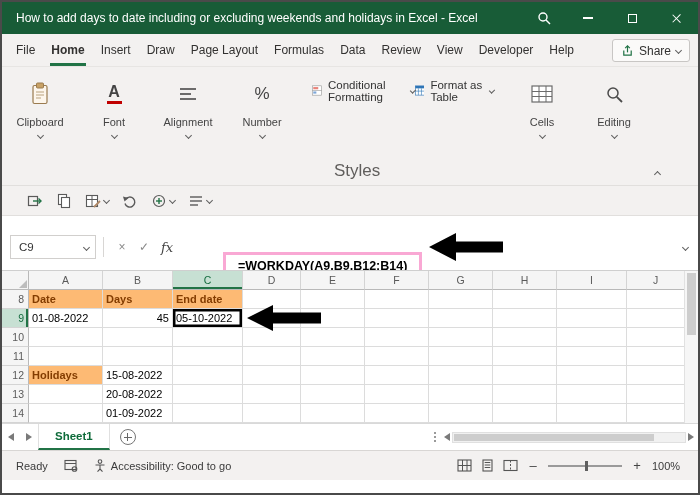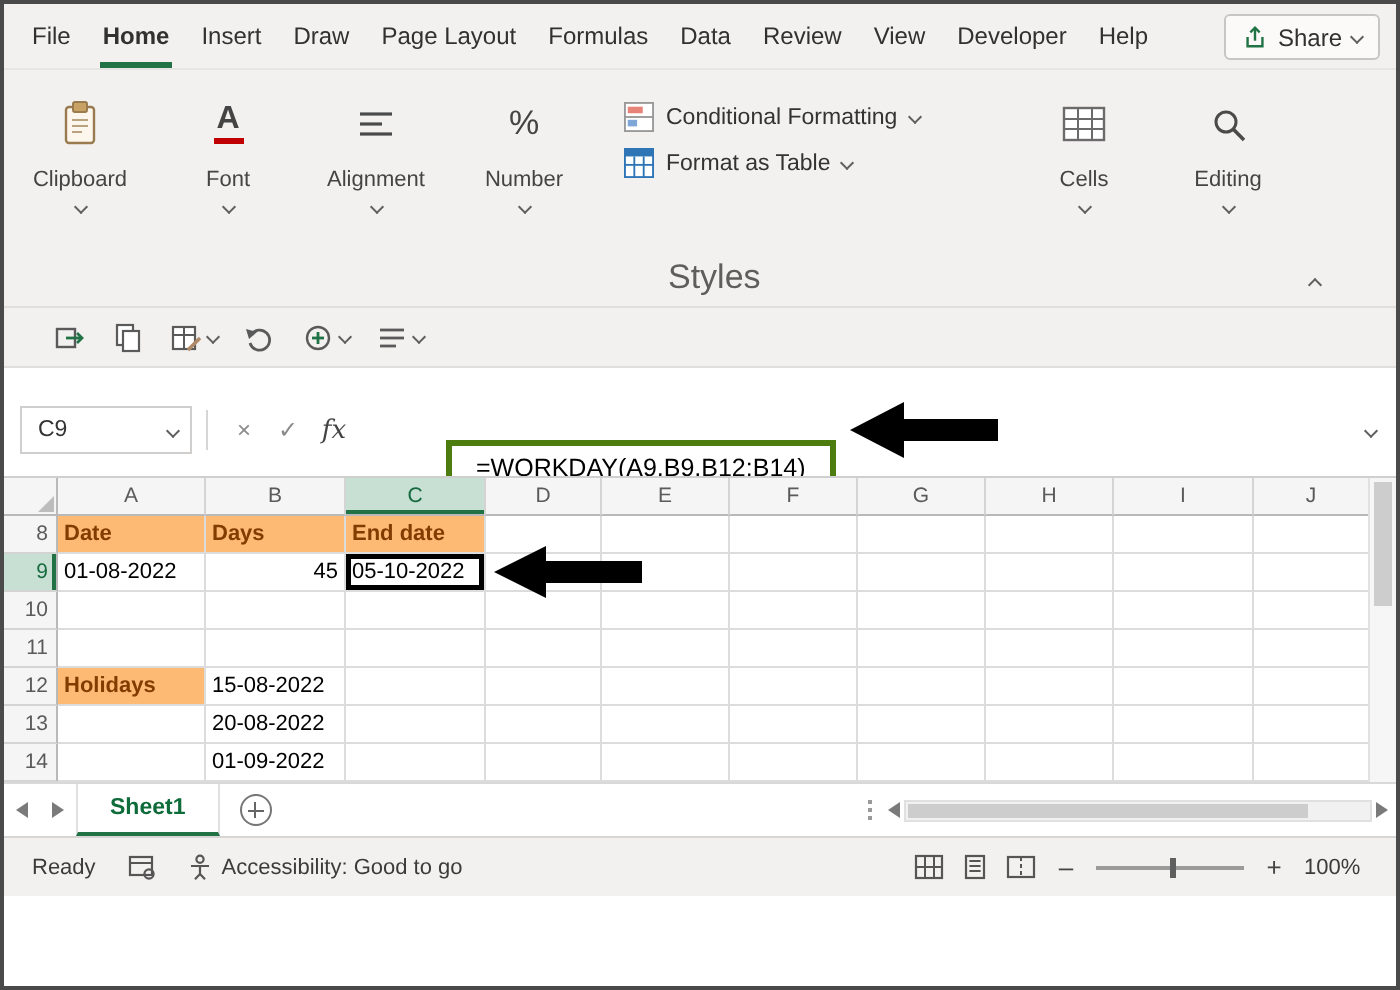--- a/index.html
+++ b/index.html
@@ -25,21 +25,21 @@
   .share-btn { position:absolute; right:8px; top:5px; height:23px; display:flex; align-items:center; gap:5px;
                border:1px solid #C8C6C4; border-radius:3px; background:#FBFAF9; padding:0 8px; font-size:12px; color:#323130; }
 
   
   .ribbon { flex:0 0 119px; background:#F3F1F0; position:relative; border-bottom:1px solid #E1DFDD; display:flex; align-items:flex-start; }
   .rgroup { width:56px; margin-top:10px; display:flex; flex-direction:column; align-items:center; cursor:default; }
   .rgroup .icebox { height:34px; display:flex; align-items:center; justify-content:center; }
   .rgroup .glabel { font-size:11px; color:#444; margin-top:5px; }
   .rgroup .chev { margin-top:5px; }
   .g1{margin-left:10px;} .g2{margin-left:18px;} .g3{margin-left:18px;} .g4{margin-left:18px;}
-  .styles-group { margin-left:22px; width:182px; display:flex; flex-direction:column; margin-top:12px; }
+  .styles-group { margin-left:22px; width:182px; display:flex; flex-direction:row; margin-top:12px; }
   .style-item { display:flex; align-items:center; gap:6px; height:23px; font-size:11.5px; color:#333; cursor:default; }
   .g6{margin-left:20px;} .g7{margin-left:16px;}
   .styles-caption { position:absolute; left:332px; bottom:4px; width:160px; text-align:left; font-size:17px; color:#605E5C; }
   .collapse-chev { position:absolute; right:38px; bottom:8px; }
   .font-A { font-size:16px; font-weight:bold; color:#444; line-height:1; }
   .font-underline { width:15px; height:3px; background:#C00000; margin-top:1px; }
   .pct { font-size:17px; color:#444; }
 
   .chev { display:inline-block; width:5px; height:5px; border-right:1.3px solid #5f5f5f; border-bottom:1.3px solid #5f5f5f; transform:rotate(45deg); }
   .chev.up { transform:rotate(-135deg); }
@@ -50,21 +50,21 @@
 
   
   .fwrap { flex:0 0 54px; background:#FFFFFF; display:flex; align-items:flex-end; padding:0 6px 9px 8px; }
   .fbar { height:28px; width:100%; display:flex; align-items:center; }
   .namebox { width:86px; height:24px; background:#fff; border:1px solid #D1CFCD; display:flex; align-items:center; font-size:11.5px; color:#333; padding-left:8px; }
   .namebox .chev { margin-left:auto; margin-right:6px; }
   .vdiv { width:1px; height:20px; background:#D8D6D4; margin:0 7px; }
   .fbtn { width:22px; text-align:center; font-size:12px; color:#8a8a8a; }
   .fxbtn { font-family:"DejaVu Serif", serif; font-style:italic; font-size:13px; color:#444; width:24px; text-align:center; }
   .ffield { flex:1; height:26px; display:flex; align-items:center; position:relative; }
-  .fannot { margin-left:44px; border:3px solid #4d7c0f; height:28px; display:flex; align-items:center; padding:0 12px; font-size:12.5px; font-weight:normal; color:#000; background:#fff; white-space:nowrap;margin-top:37px; }
+  .fannot { margin-left:44px; border:3px solid #f9a8d4; height:28px; display:flex; align-items:center; padding:0 12px; font-size:12.5px; font-weight:bold; color:#000; background:#fff; white-space:nowrap;margin-top:37px; }
   .fbar-chev { margin-left:auto; margin-right:4px; }
   .arrow-svg { display:block; }
 
   
   .grid-wrap { flex:0 0 153px; display:flex; border-top:1px solid #CFCFCF; position:relative; background:#fff; }
   .grid-main { flex:1; display:flex; flex-direction:column; overflow:hidden; }
   .hdr-row { display:flex; height:19px; }
   .corner { width:27px; background:#F5F5F5; border-right:1px solid #B9B9B9; border-bottom:1px solid #B9B9B9; position:relative; }
   .corner::after { content:""; position:absolute; right:1px; bottom:1px; border-left:8px solid transparent; border-bottom:8px solid #BDBDBD; }
   .col-h { background:#F5F5F5; border-right:1px solid #D4D4D4; border-bottom:1px solid #B9B9B9; font-size:10.5px; color:#5A5A5A;
@@ -111,20 +111,38 @@
   .zoomval { width:36px; text-align:left; }
   .filler { flex:1; background:#fff; }
 
   svg { display:block; }
 </style>
 </head>
 <body>
 
 <div class="window">
 
+  <div class="titlebar">
+    <div class="title">How to add days to date including or excluding weekends and holidays in Excel - Excel</div>
+    <div class="tbtn">
+      <svg width="14" height="14" viewBox="0 0 14 14">
+        <circle cx="6" cy="6" r="4" fill="none" stroke="#fff" stroke-width="1.4"></circle>
+        <line x1="9" y1="9" x2="13" y2="13" stroke="#fff" stroke-width="1.4"></line>
+      </svg>
+    </div>
+    <div class="tbtn">
+        <span class="min-bar"></span>
+      </div>
+    <div class="tbtn">
+        <span class="max-box"></span>
+      </div>
+    <div class="tbtn">
+        <span class="x-icon"></span>
+      </div>
+  </div>
 
   <div class="tabrow">
 
     <div class="rtab">File</div>
       <div class="rtab active">Home</div>
       <div class="rtab">Insert</div>
       <div class="rtab">Draw</div>
       <div class="rtab">Page Layout</div>
       <div class="rtab">Formulas</div>
       <div class="rtab">Data</div>

